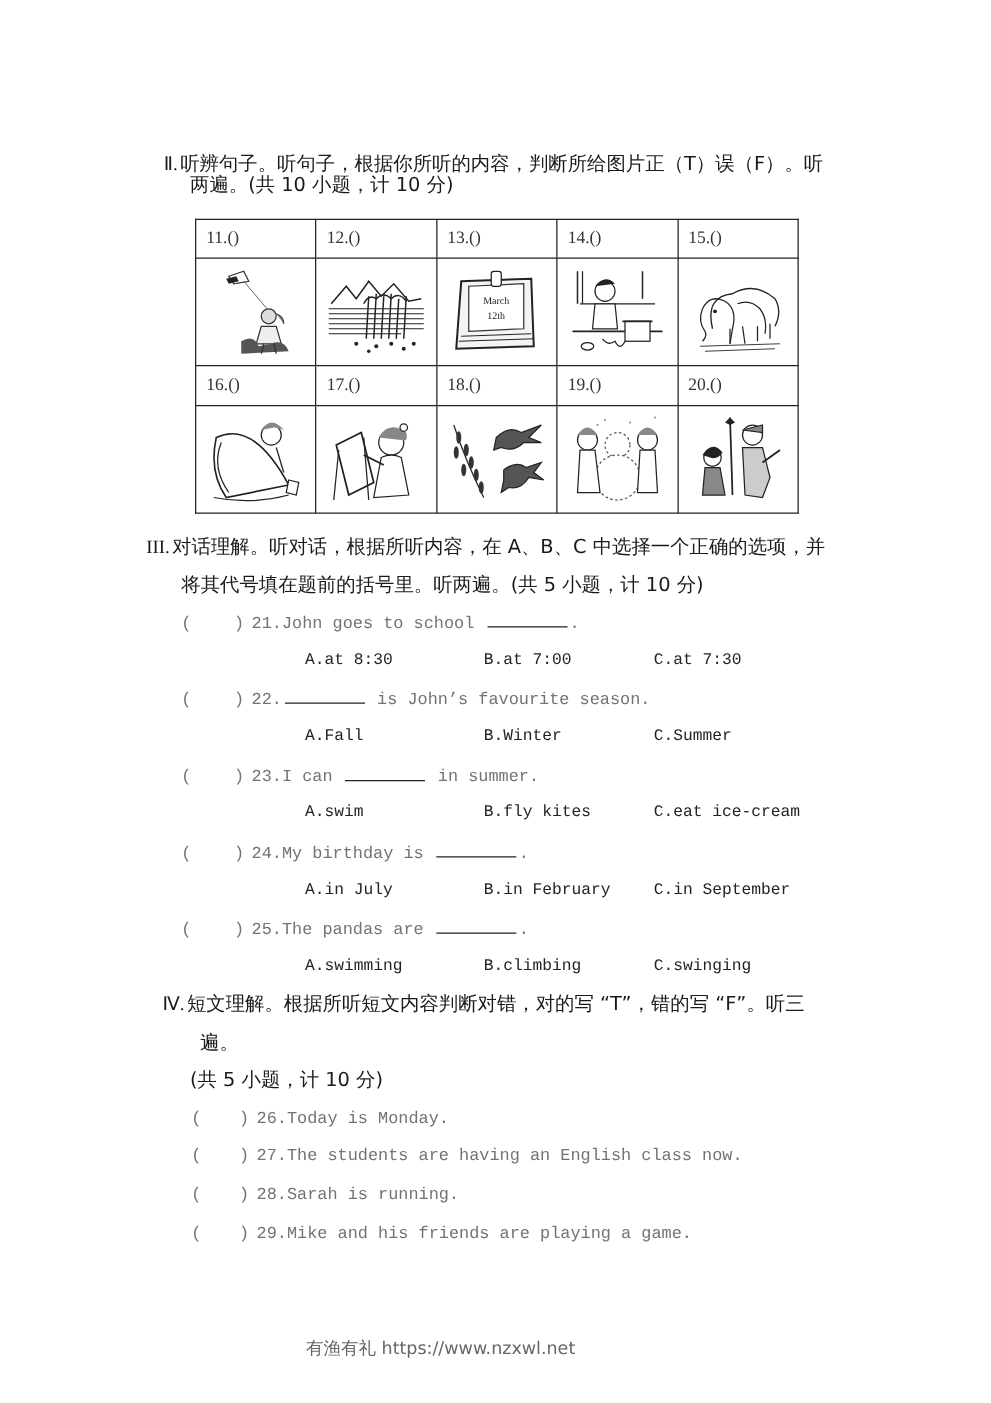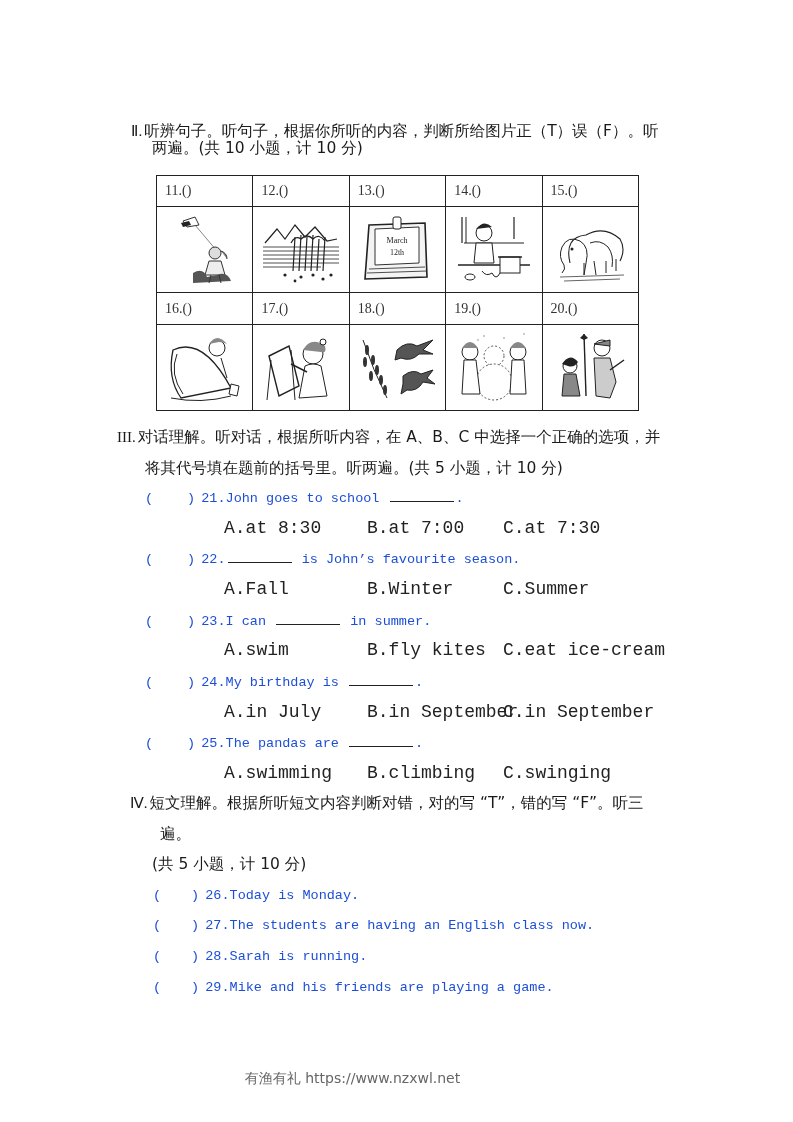--- a/index.html
+++ b/index.html
@@ -11,23 +11,23 @@
 
   
   .pic-table { position: absolute; left: 156px; top: 175px; width: 483px; height: 236px; border-collapse: collapse; table-layout: fixed; }
   .pic-table td { border: 1.3px solid #222; padding: 0; vertical-align: middle; }
   .pic-table tr.lbl td { height: 30px; }
   .pic-table tr.img td { height: 84px; text-align: center; }
   .lblcell { display: flex; align-items: center; padding: 0 10px 0 8px; font-family: "Liberation Serif", serif; font-size: 14px; color: #333; }
   .pic { width: 80px; height: 74px; display: inline-block; vertical-align: middle; }
 
   
-  .q { position: absolute; font-family: "Liberation Mono", "DejaVu Sans Mono", monospace; font-size: 13.5px; line-height: 18px; white-space: nowrap; color: #1d4ed8; }
+  .q { position: absolute; font-family: "Liberation Mono", "DejaVu Sans Mono", monospace; font-size: 13.5px; line-height: 18px; white-space: nowrap; color: #737373; }
   .blank { display: inline-block; width: 64px; border-bottom: 1.2px solid #222; height: 13px; vertical-align: baseline; margin: 0 2px; }
-  .opt { position: absolute; font-family: "Liberation Mono", "DejaVu Sans Mono", monospace; font-size: 18px; line-height: 18px; white-space: nowrap; color: #222; }
+  .opt { position: absolute; font-family: "Liberation Mono", "DejaVu Sans Mono", monospace; font-size: 13px; line-height: 18px; white-space: nowrap; color: #222; margin-left: 20px; }
 
   .footer { position: absolute; left: 0; width: 705px; top: 1070px; text-align: center; font-family: "DejaVu Sans", sans-serif; font-size: 14px; color: #666; }
 </style>
 </head>
 <body>
 
 <div class="heading sans" style="left:131px; top:107px;margin-top:14px;">
   <span class="num">Ⅱ.</span><span>听辨句子。听句子，根据你所听的内容，判断所给图片正（T）误（F）。听</span>
 </div>
 <div class="heading sans" style="left:152px; top:138px;">两遍。(共 10 小题，计 10 分)</div>
@@ -284,21 +284,21 @@
   <span>(</span><span style="display:inline-block;width:34px;"></span><span>)</span><span style="margin-left:6px;">23.</span><span>I can</span>&nbsp;<span class="blank"></span>&nbsp;<span>in summer.</span>
 </div>
 <div class="opt" style="left:224px; top:641px;">A.swim</div>
 <div class="opt" style="left:367px; top:641px;">B.fly kites</div>
 <div class="opt" style="left:503px; top:641px;">C.eat ice-cream</div>
 
 <div class="q" style="left:145px; top:672px;">
   <span>(</span><span style="display:inline-block;width:34px;"></span><span>)</span><span style="margin-left:6px;">24.</span><span>My birthday is</span>&nbsp;<span class="blank"></span><span>.</span>
 </div>
 <div class="opt" style="left:224px; top:703px;">A.in July</div>
-<div class="opt" style="left:367px; top:703px;">B.in September</div>
+<div class="opt" style="left:367px; top:703px;">B.in February</div>
 <div class="opt" style="left:503px; top:703px;">C.in September</div>
 
 <div class="q" style="left:145px; top:733px;">
   <span>(</span><span style="display:inline-block;width:34px;"></span><span>)</span><span style="margin-left:6px;">25.</span><span>The pandas are</span>&nbsp;<span class="blank"></span><span>.</span>
 </div>
 <div class="opt" style="left:224px; top:764px;">A.swimming</div>
 <div class="opt" style="left:367px; top:764px;">B.climbing</div>
 <div class="opt" style="left:503px; top:764px;">C.swinging</div>
 
 <div class="heading sans" style="left:130px; top:793px;">

